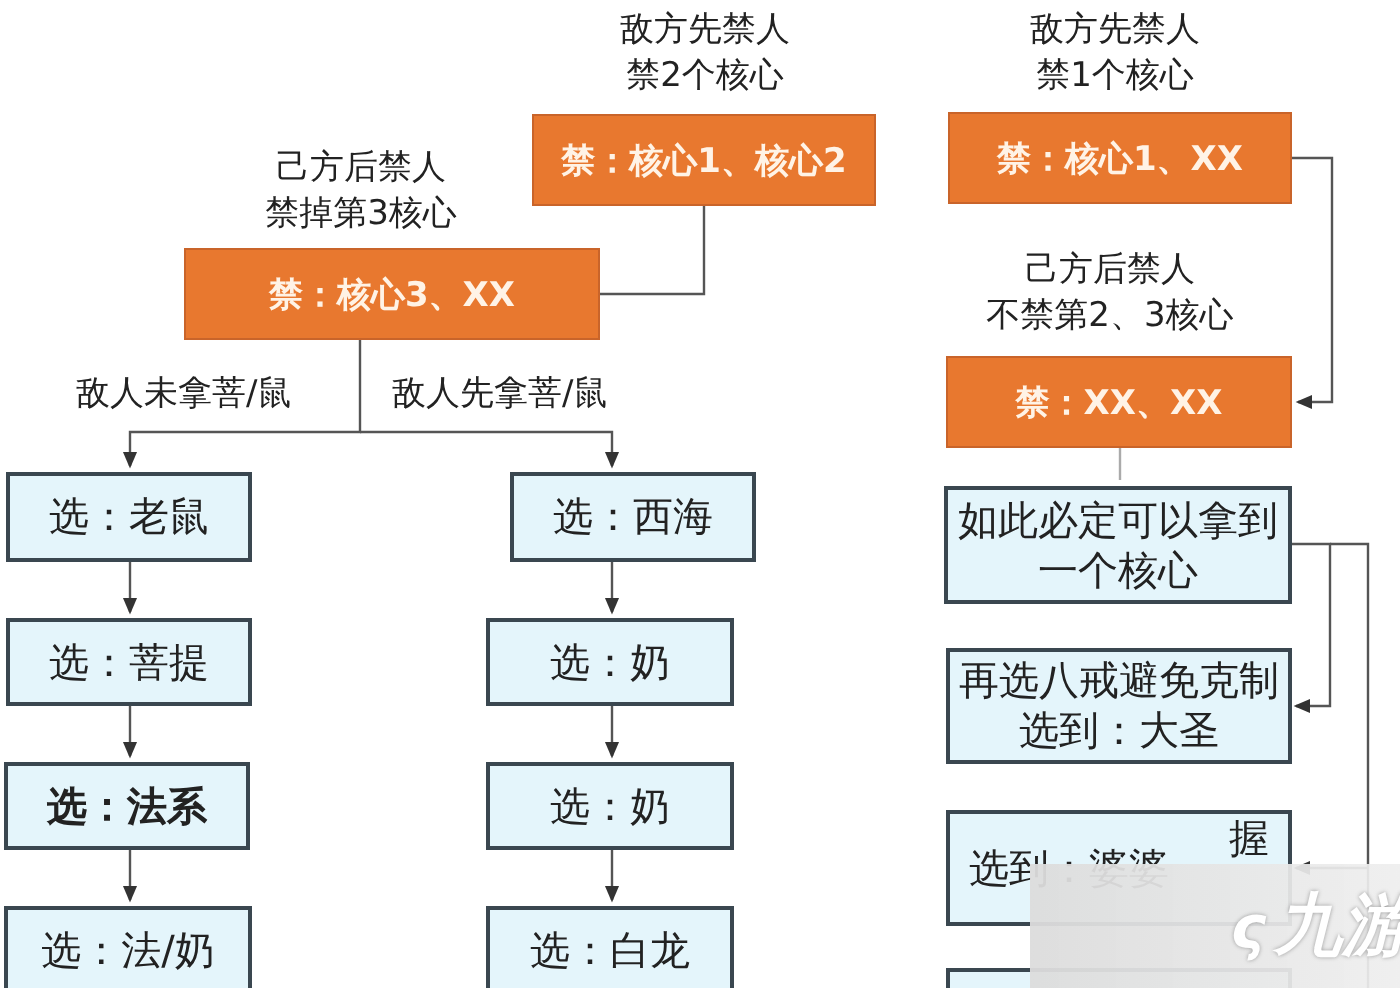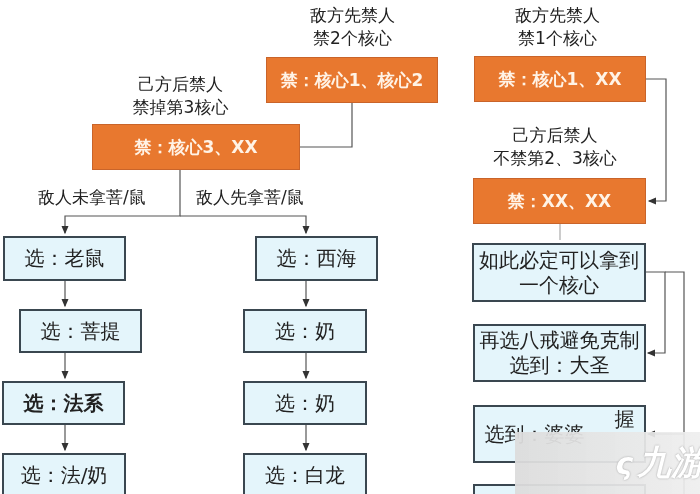--- a/index.html
+++ b/index.html
@@ -54,21 +54,21 @@
 <div class="lbl" style="left:118px;top:73px;width:125px;">
   <div>己方后禁人</div>
   <div>禁掉第3核心</div>
 </div>
 <div class="obox" style="left:92px;top:124px;width:208px;height:46px;">禁：核心3、XX</div>
 
 <div class="lbl" style="left:38px;top:186px;">敌人未拿菩/鼠</div>
 <div class="lbl" style="left:196px;top:186px;">敌人先拿菩/鼠</div>
 
 <div class="bbox" style="left:3px;top:236px;width:123px;height:45px;">选：老鼠</div>
-<div class="bbox" style="left:3px;top:309px;width:123px;height:44px;margin-left:16px;">选：菩提</div>
+<div class="bbox" style="left:3px;top:309px;width:123px;height:44px;">选：菩提</div>
 <div class="bbox" style="left:2px;top:381px;width:123px;height:44px;font-weight:bold;">选：法系</div>
 <div class="bbox" style="left:2px;top:453px;width:124px;height:45px;">选：法/奶</div>
 
 <div class="bbox" style="left:244px;top:236px;width:123px;height:45px;margin-left:11px;">选：西海</div>
 <div class="bbox" style="left:243px;top:309px;width:124px;height:44px;">选：奶</div>
 <div class="bbox" style="left:243px;top:381px;width:124px;height:44px;">选：奶</div>
 <div class="bbox" style="left:243px;top:453px;width:124px;height:45px;">选：白龙</div>
 
 <div class="lbl" style="left:495px;top:4px;width:125px;">
   <div>敌方先禁人</div>

